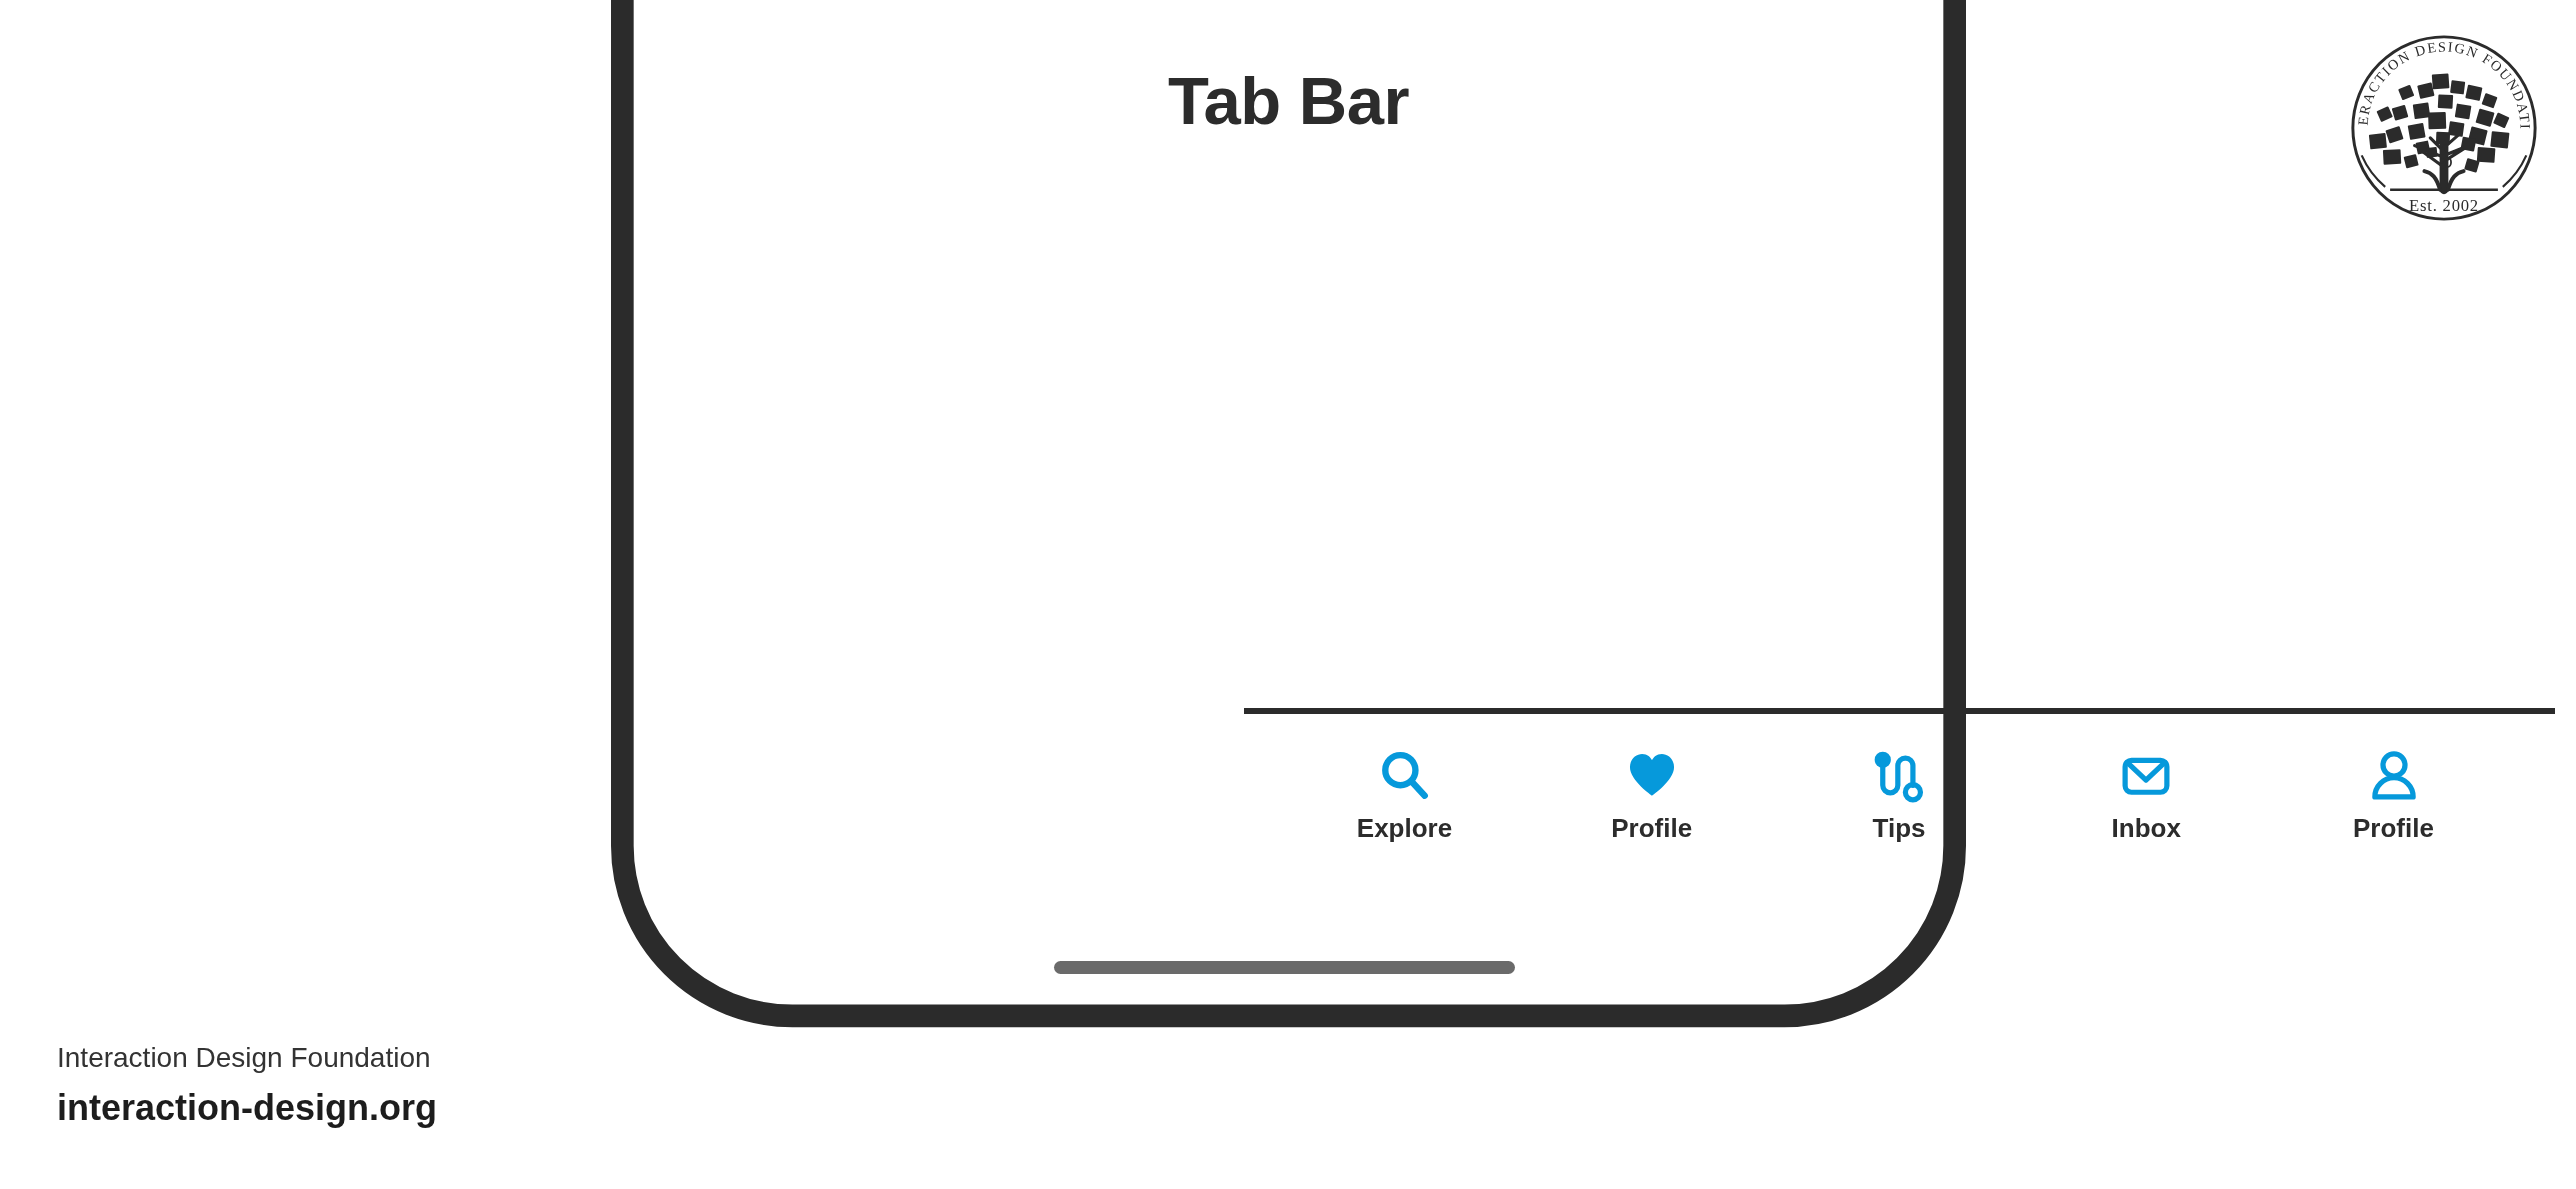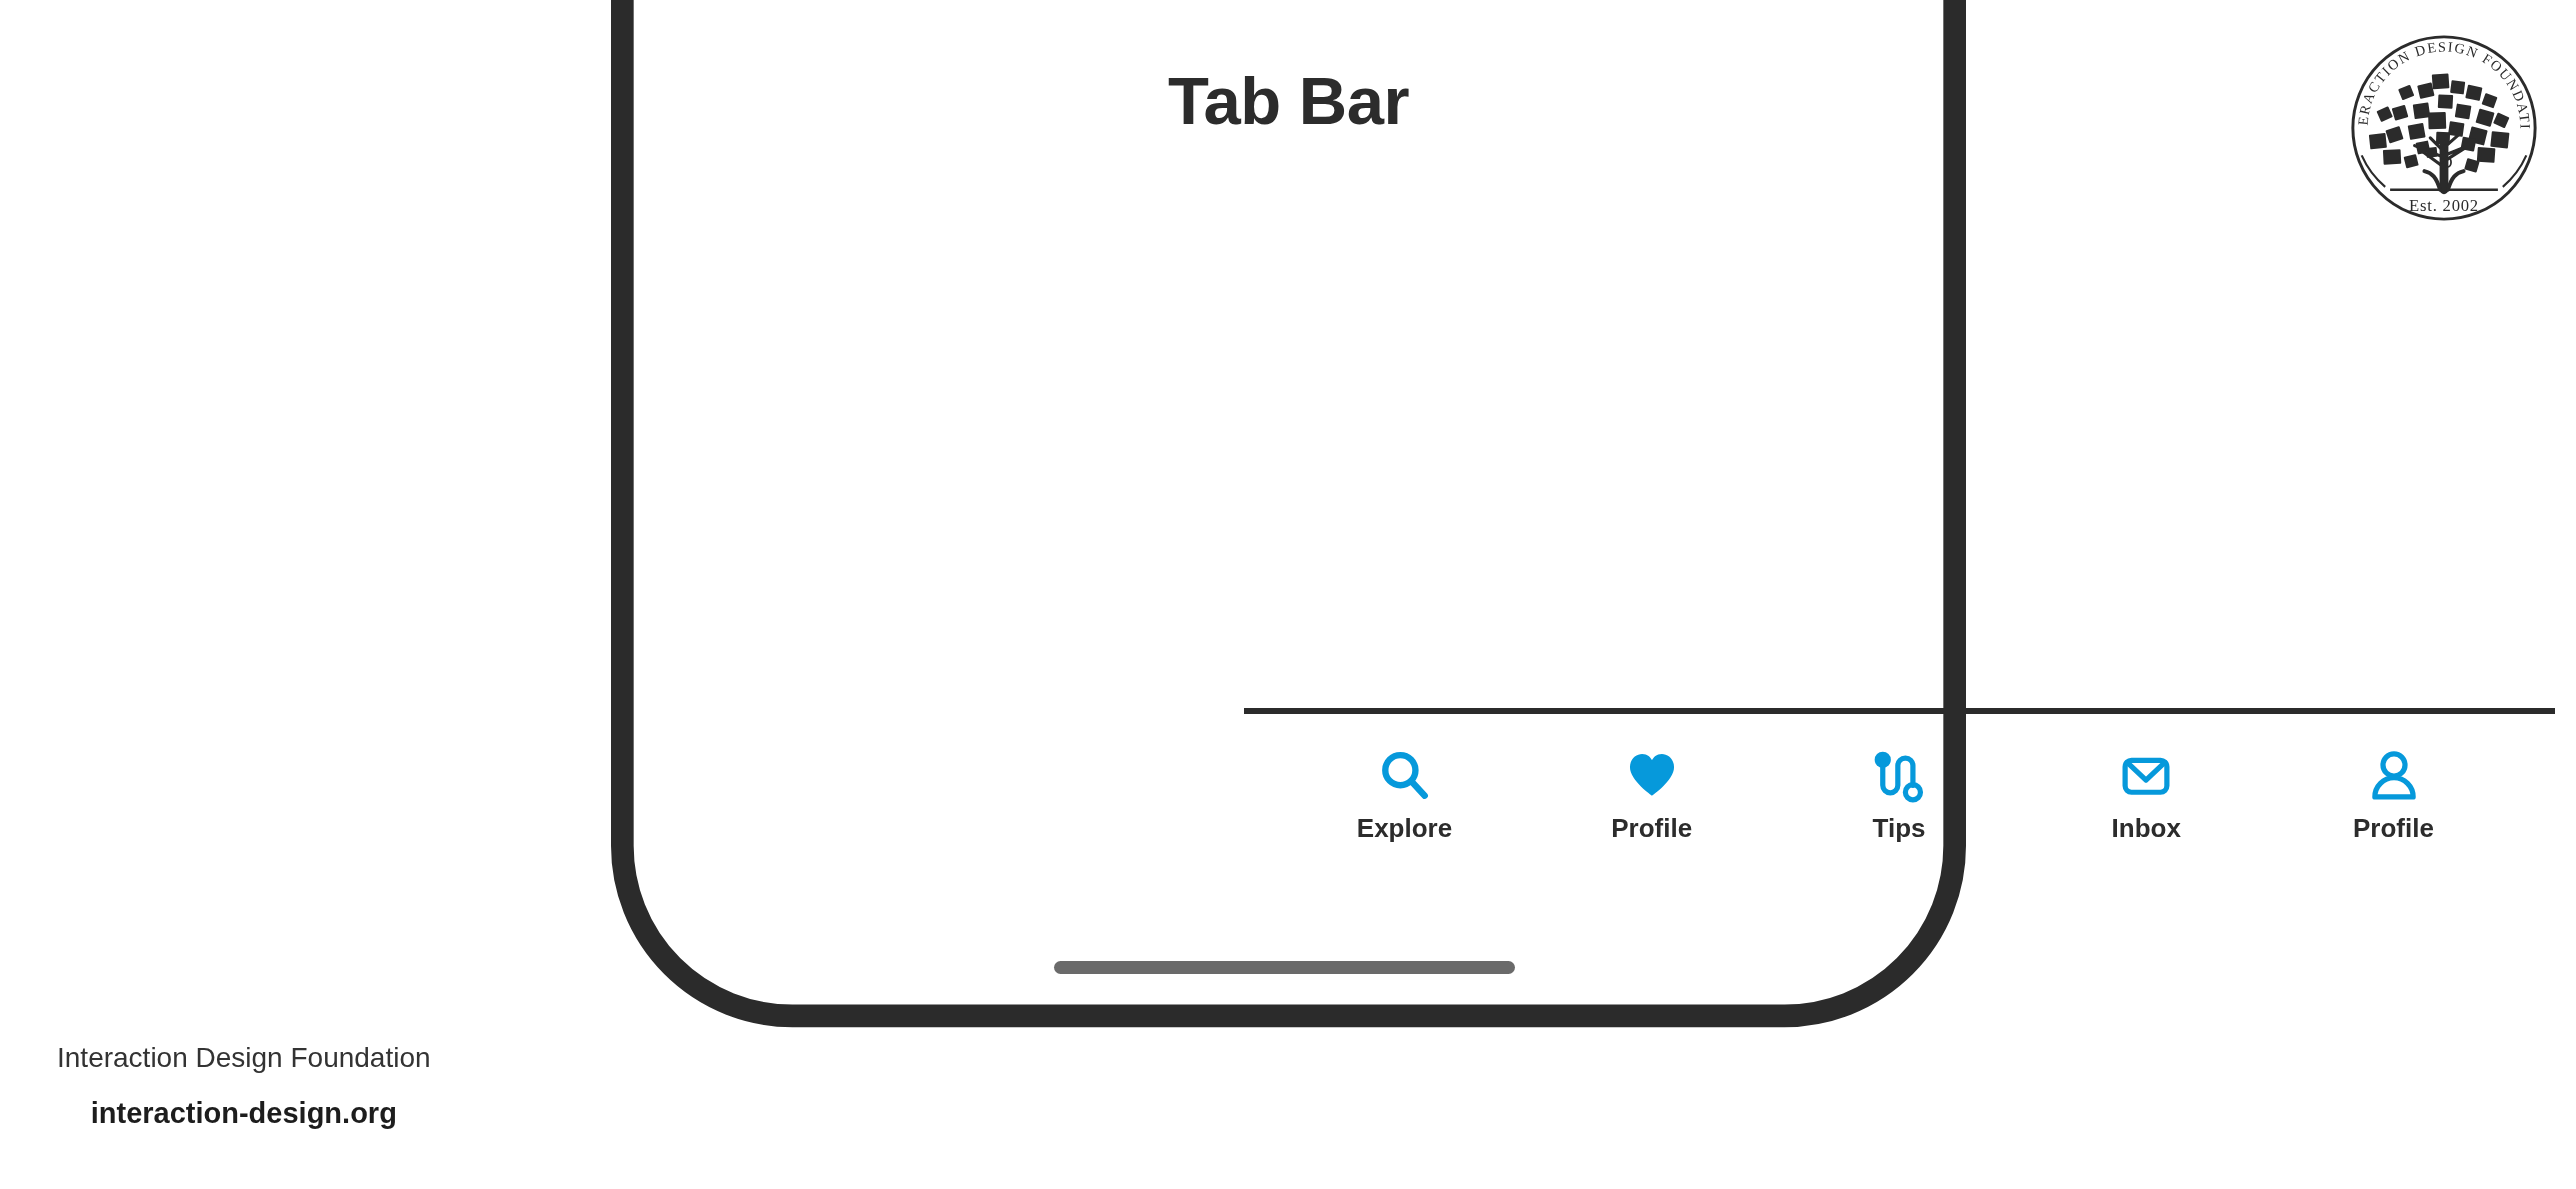--- a/index.html
+++ b/index.html
@@ -121,27 +121,26 @@
     left: 57px;
     top: 1041px;
   }
   .footer-line1 {
     font-size: 28px;
     color: #333333;
     line-height: 1.18;
     white-space: nowrap;
   }
   .footer-line2 {
-    font-size: 29px;
+    font-size: 36px;
     font-weight: bold;
     color: #1d1d1d;
     line-height: 1.18;
-    margin-top: 22px;
+    margin-top: 13px;
     white-space: nowrap;
-    text-align: center;
   }
 
   
   .logo-seal {
     position: absolute;
     left: 2346px;
     top: 30px;
     width: 196px;
     height: 196px;
   }

